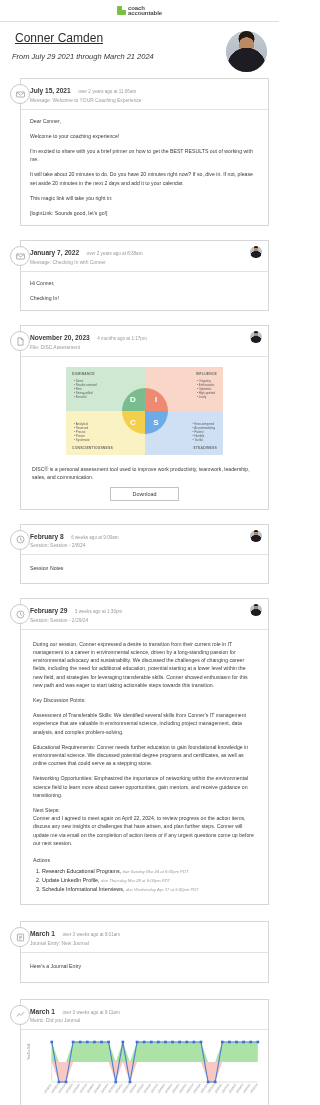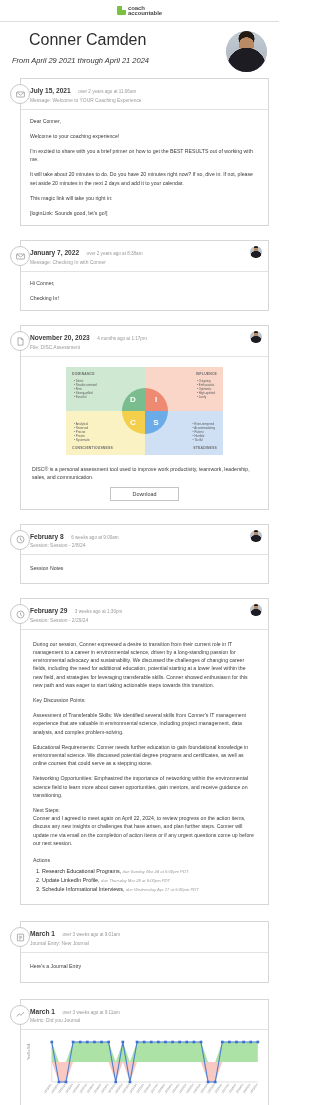--- a/index.html
+++ b/index.html
@@ -38,21 +38,21 @@
     display:block; font-size:6px; font-weight:bold; color:#4a4a4a; letter-spacing:-0.1px;
   }
 
   
   .client-head {
     padding: 9px 12px 4px 12px;
     display: flex; justify-content: space-between; align-items: flex-start;
     min-height: 56px;
   }
   .client-name {
-    font-size: 16px; font-weight: normal; color: #2d2d2d; margin: 0 0 7px 17px;
+    font-size: 12px; font-weight: normal; color: #2d2d2d; margin: 0 0 7px 3px; text-decoration: underline;
   }
   .client-range {
     font-size: 7.5px; font-style: italic; color: #333; margin: 0;
   }
   .avatar-lg {
     width: 41px; height: 41px; border-radius: 50%;
     overflow: hidden; flex: 0 0 41px;
     background: #cfd4d8;
     position: relative;
   }
@@ -209,21 +209,21 @@
       <span class="brand-words">
         <span class="l1">coach</span>
         <span class="l2">accountable</span>
       </span>
     </div>
   </div>
 
   <div class="client-head">
     <div>
       <h1 class="client-name">Conner Camden</h1>
-      <p class="client-range">From April 29 2021 through April 21 2024</p>
+      <p class="client-range">From July 29 2021 through March 21 2024</p>
     </div>
     <div class="avatar-lg">
       <div class="face"></div>
     </div>
   </div>
 
   <div class="timeline">
 
     <div class="entry">
       <div class="tl-stub"></div>

